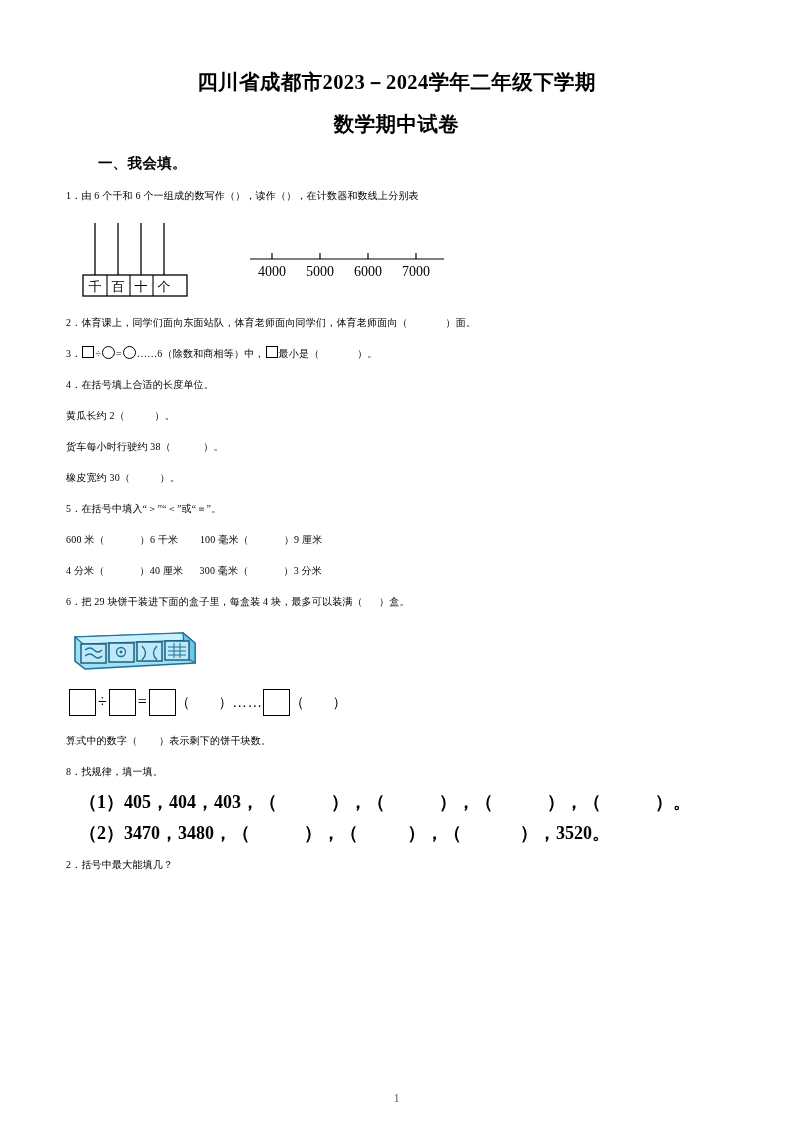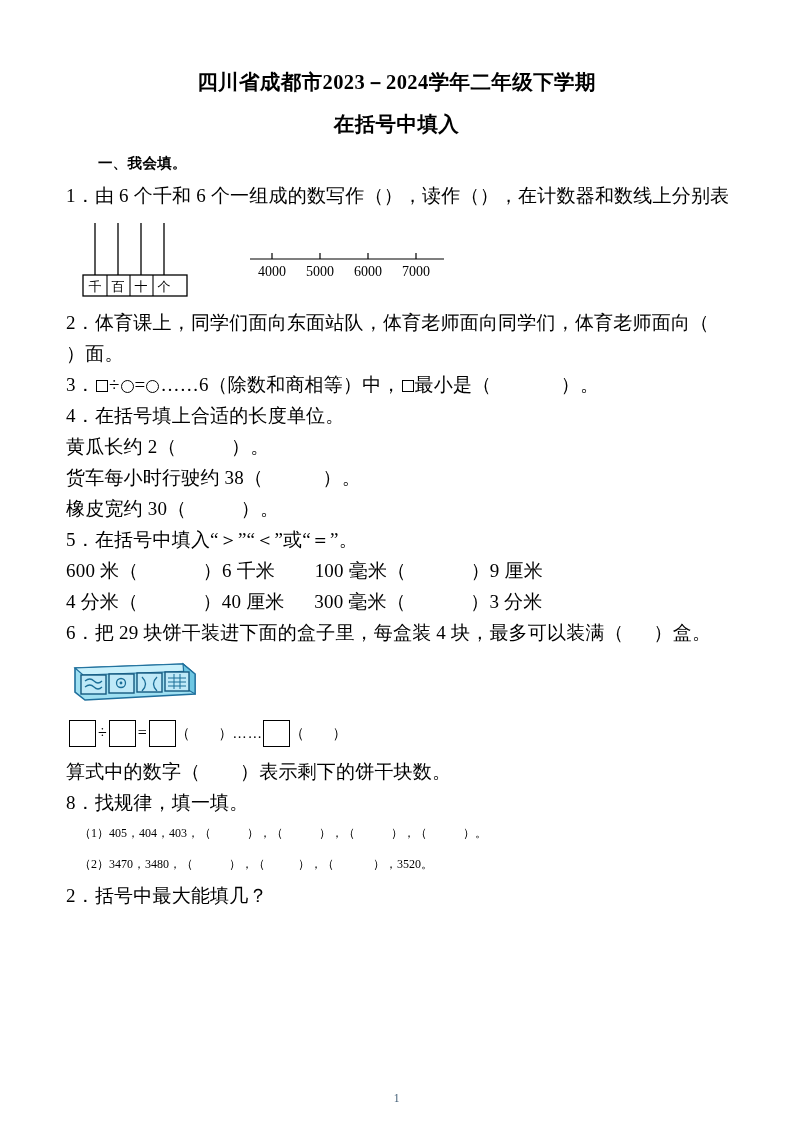--- a/index.html
+++ b/index.html
@@ -36,30 +36,31 @@
   }
   .section-head {
     font-size: 14.5px;
     font-weight: bold;
     margin-top: 20px;
     margin-bottom: 7px;
     letter-spacing: 0.3px;
     margin-left: 32px;
   }
   .q {
-    font-size: 19px;
+    font-size: 10px;
     line-height: 31px;
     letter-spacing: 0.2px;
     white-space: pre-wrap;
   }
   .sub {
-    font-size: 12px;
+    font-size: 18px;
     line-height: 31px;
     padding-left: 13px;
     white-space: pre-wrap;
+    font-weight: bold;
   }
 
   
   .fig-row {
     position: relative;
     height: 84px;
     margin-top: 8px;
     margin-bottom: 4px;
   }
   .abacus {
@@ -141,21 +142,21 @@
     margin: 0 1px;
   }
 </style>
 </head>
 <body>
 
 <div class="page">
 
   <div class="titles">
     <div class="title-line first">四川省成都市2023－2024学年二年级下学期</div>
-    <div class="title-line">在括号中填入</div>
+    <div class="title-line">数学期中试卷</div>
   </div>
 
   <div class="body-wrap">
 
     <div class="section-head">一、我会填。</div>
 
     <div class="q"><span>1．由 6 个千和 6 个一组成的数写作（</span><span>），读作（</span><span>），在计数器和数线上分别表</span></div>
 
     <div class="fig-row">
 

